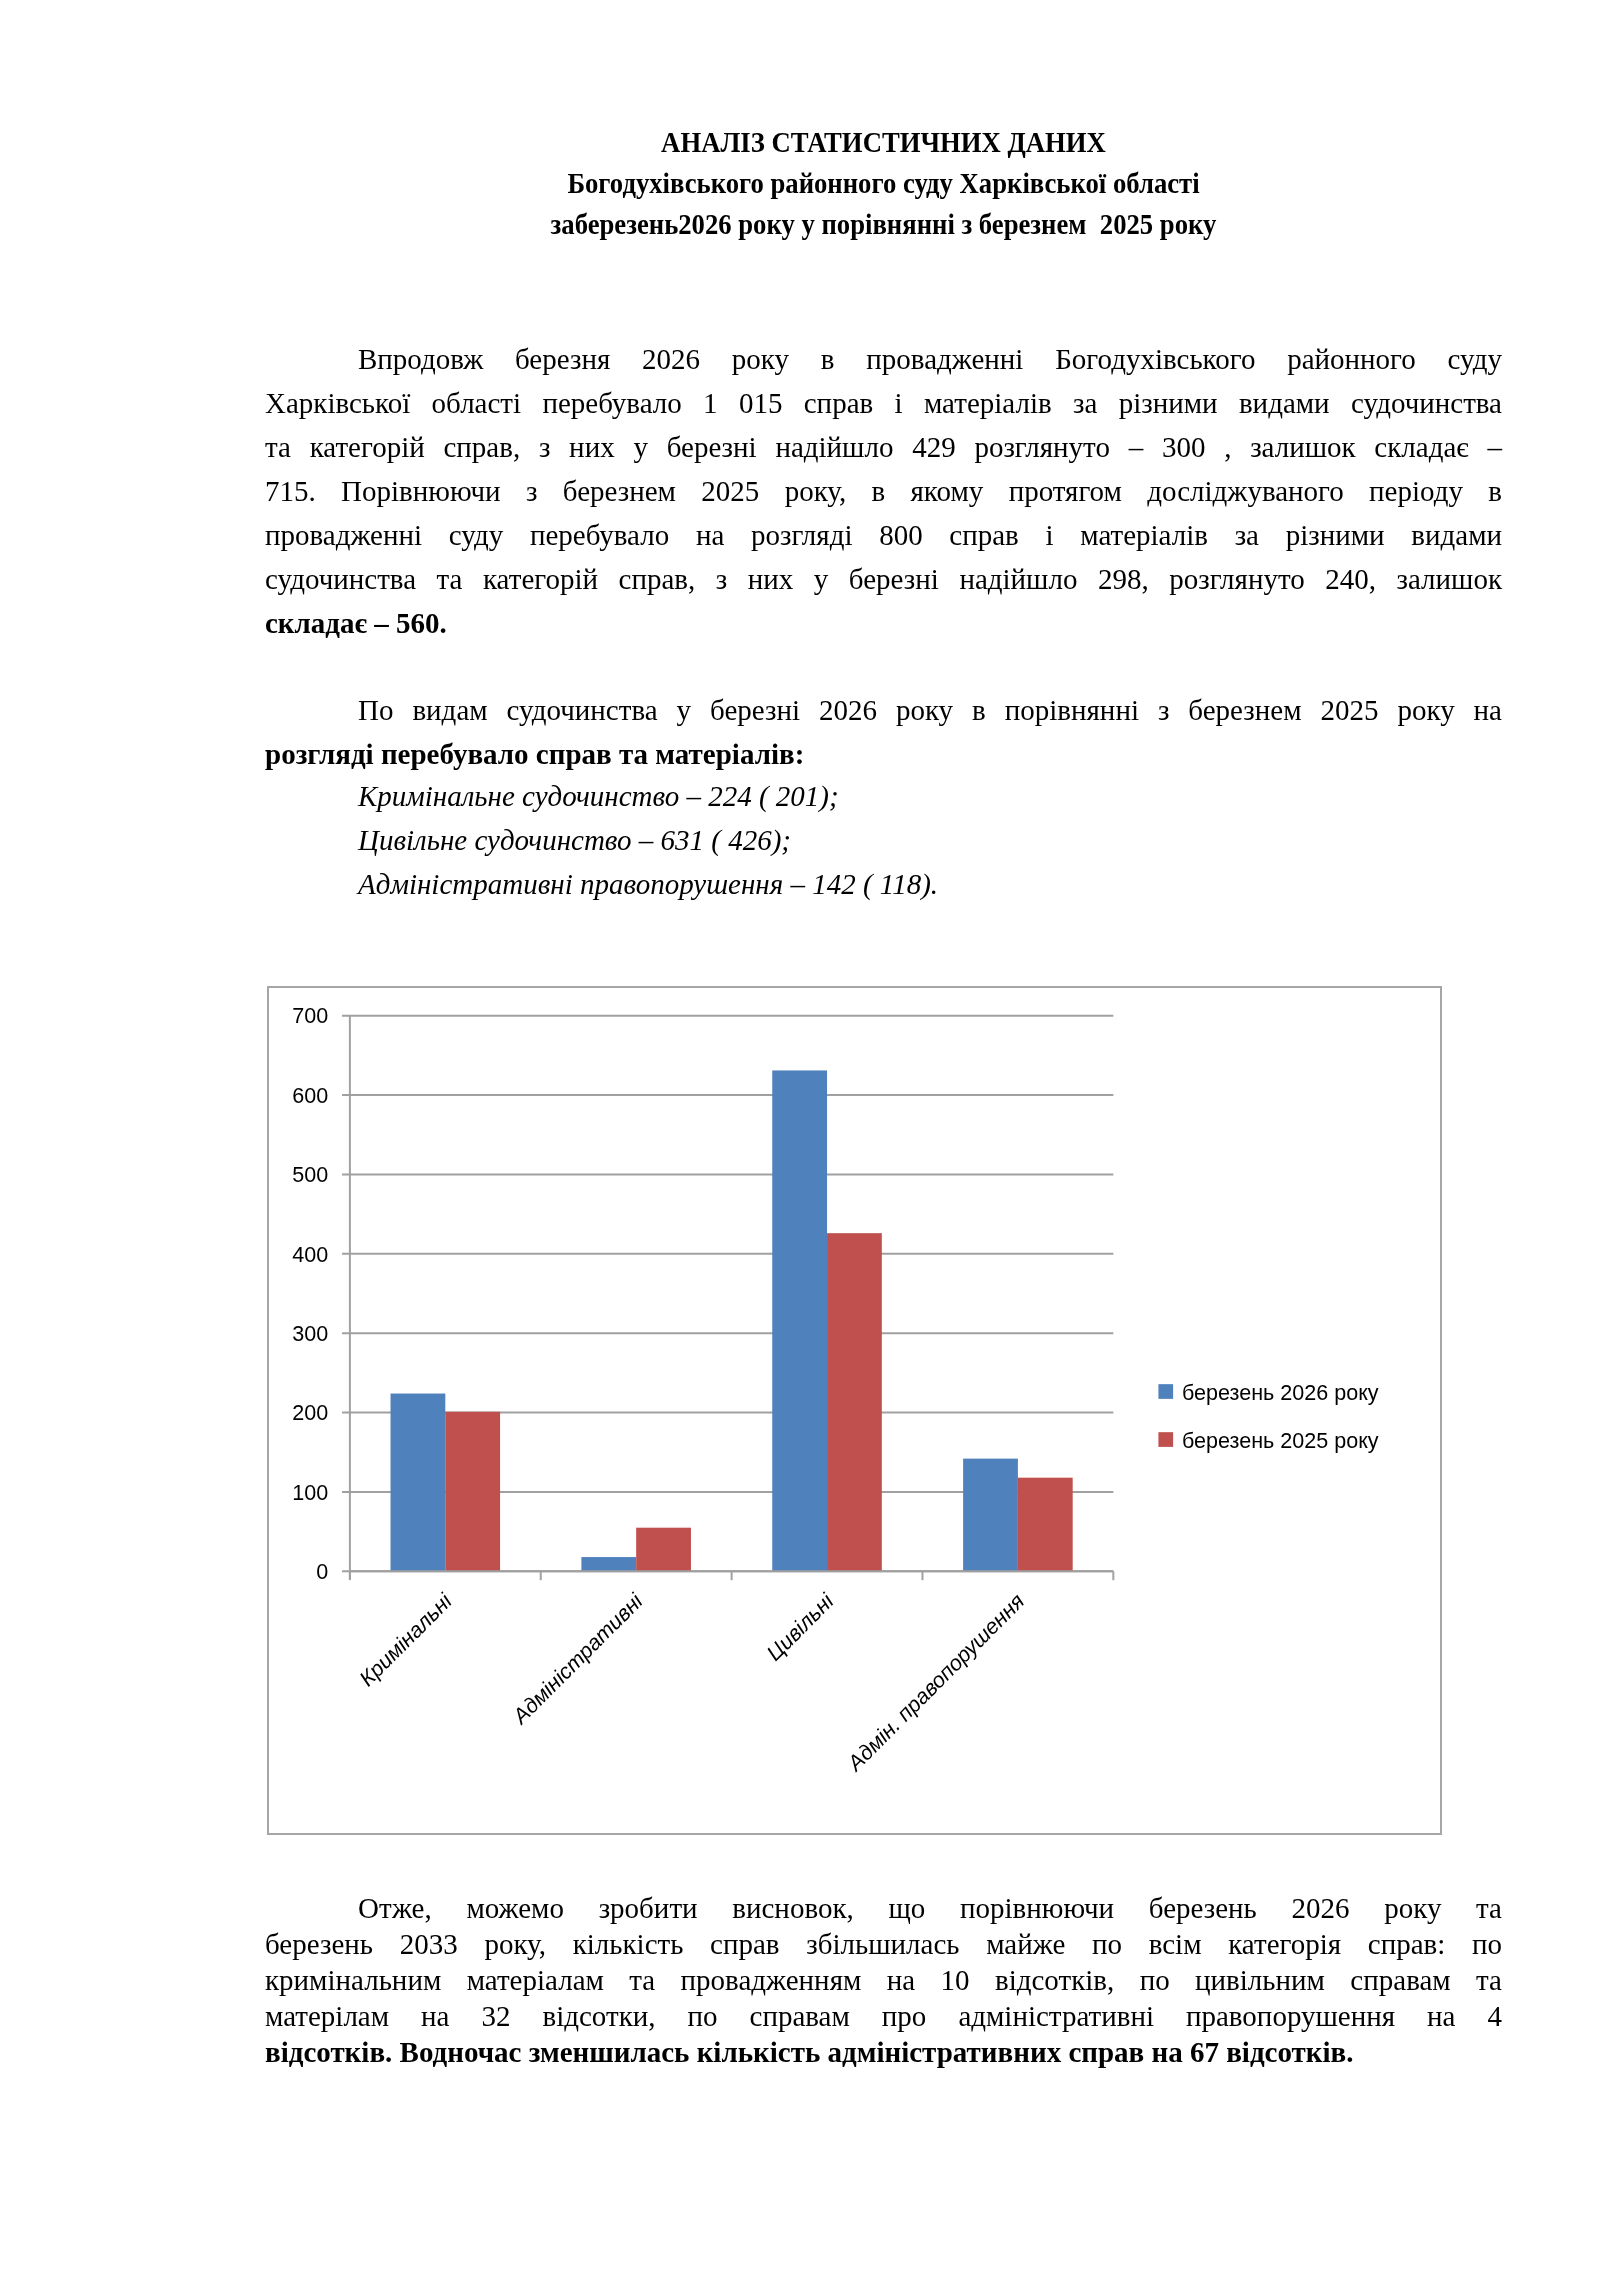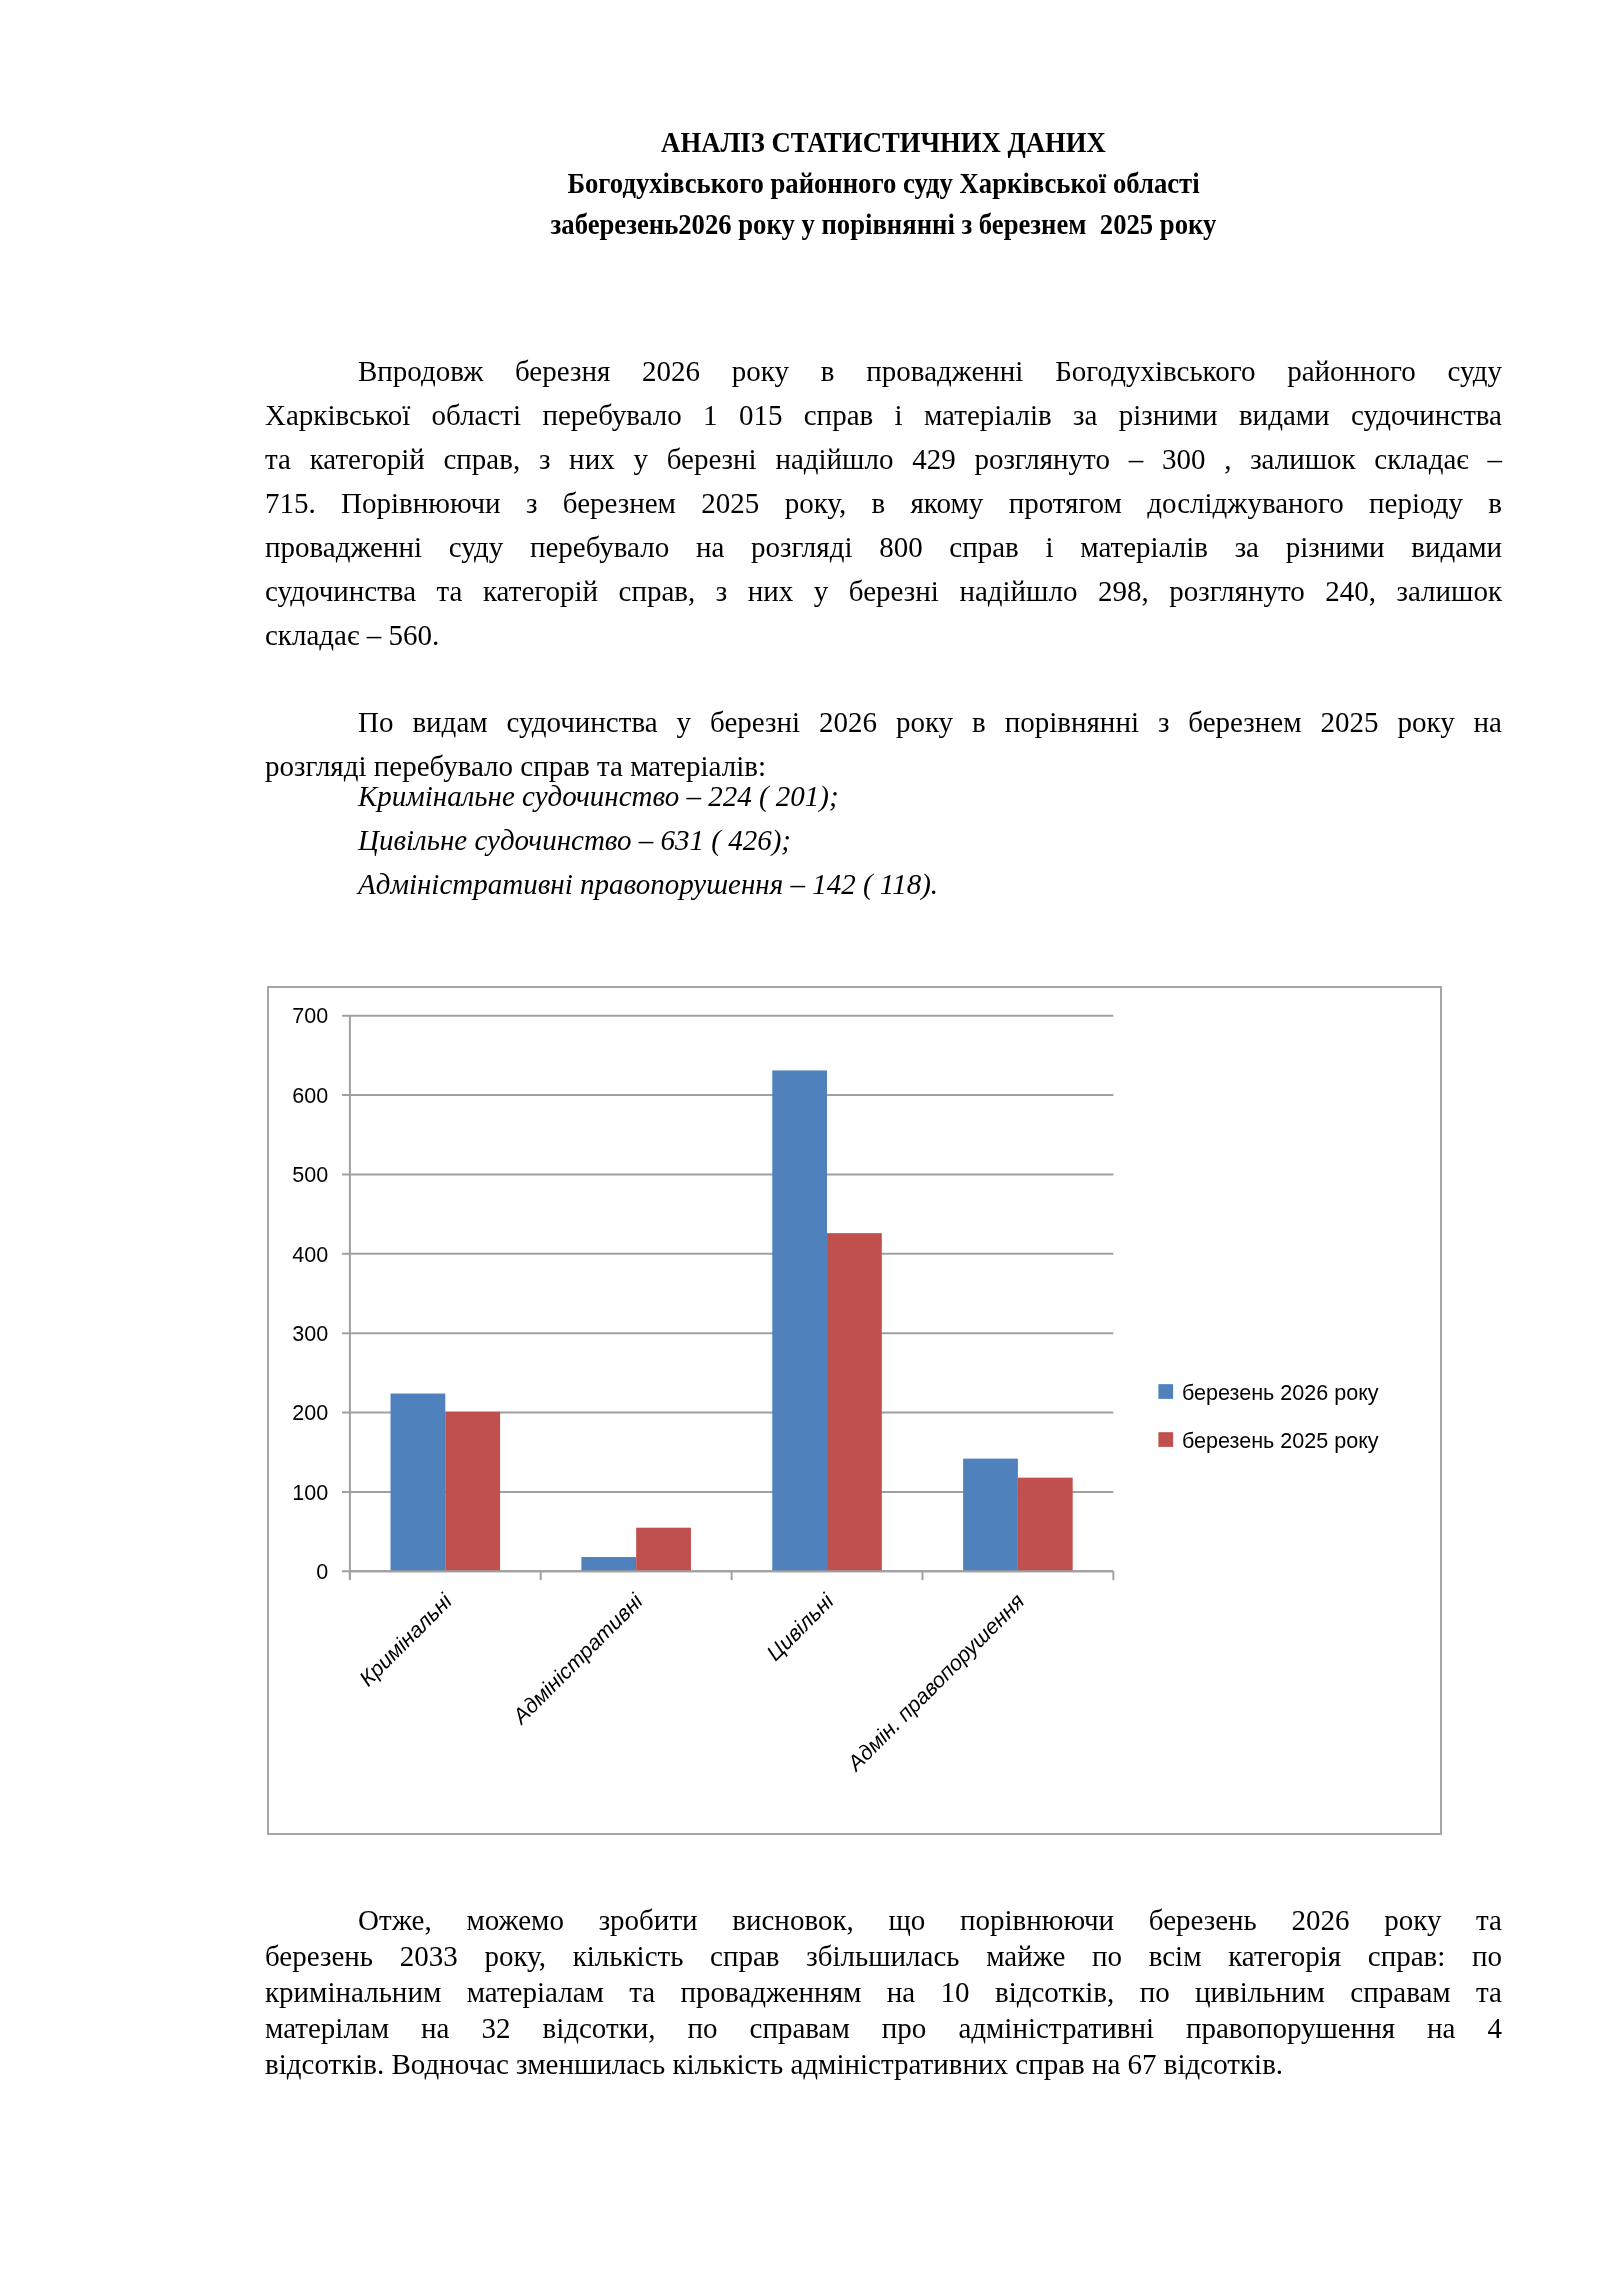--- a/index.html
+++ b/index.html
@@ -5,22 +5,22 @@
   html, body { margin: 0; padding: 0; background: #ffffff; }
   body { width: 1621px; height: 2293px; position: relative; overflow: hidden; }
   .page { position: absolute; left: 0; top: 0; width: 1621px; height: 1927px; background: #fff; color: #000; padding-left: 35px; }
   .serif { font-family: "Liberation Serif", "DejaVu Serif", serif; }
 
   .title-block { position: absolute; left: 265px; width: 1237px; top: 122px; text-align: center; font-weight: bold; font-size: 29px; line-height: 41px; transform: scaleX(0.92); transform-origin: center top; }
   .title-block div { white-space: pre; }
 
   .para { position: absolute; left: 265px; width: 1237px; font-size: 29px; line-height: 44px; text-align: justify; transform-origin: left top; }
   .para .line { display: block; white-space: nowrap; text-align-last: justify; text-align: justify; }
-  .para .line.last { text-align-last: left; }
-  .indent { padding-left: 93px; margin-top: 12px; }
+  .para .line.last { text-align-last: left; font-weight: bold; }
+  .indent { padding-left: 93px; }
 
   .p1 { top: 337px; }
   .p2 { top: 688px; }
   .list { position: absolute; left: 358px; top: 774px; font-size: 29px; line-height: 44px; }
   .list div { white-space: pre; font-style: italic; }
   .p3 { top: 1890px; line-height: 36px; }
 
   .chart-frame { position: absolute; left: 267px; top: 986px; width: 1175px; height: 849px; border: 2px solid #a6a6a6; box-sizing: border-box; background: #fff; }
   svg#chart { position: absolute; left: 0; top: 0; }
 </style>

